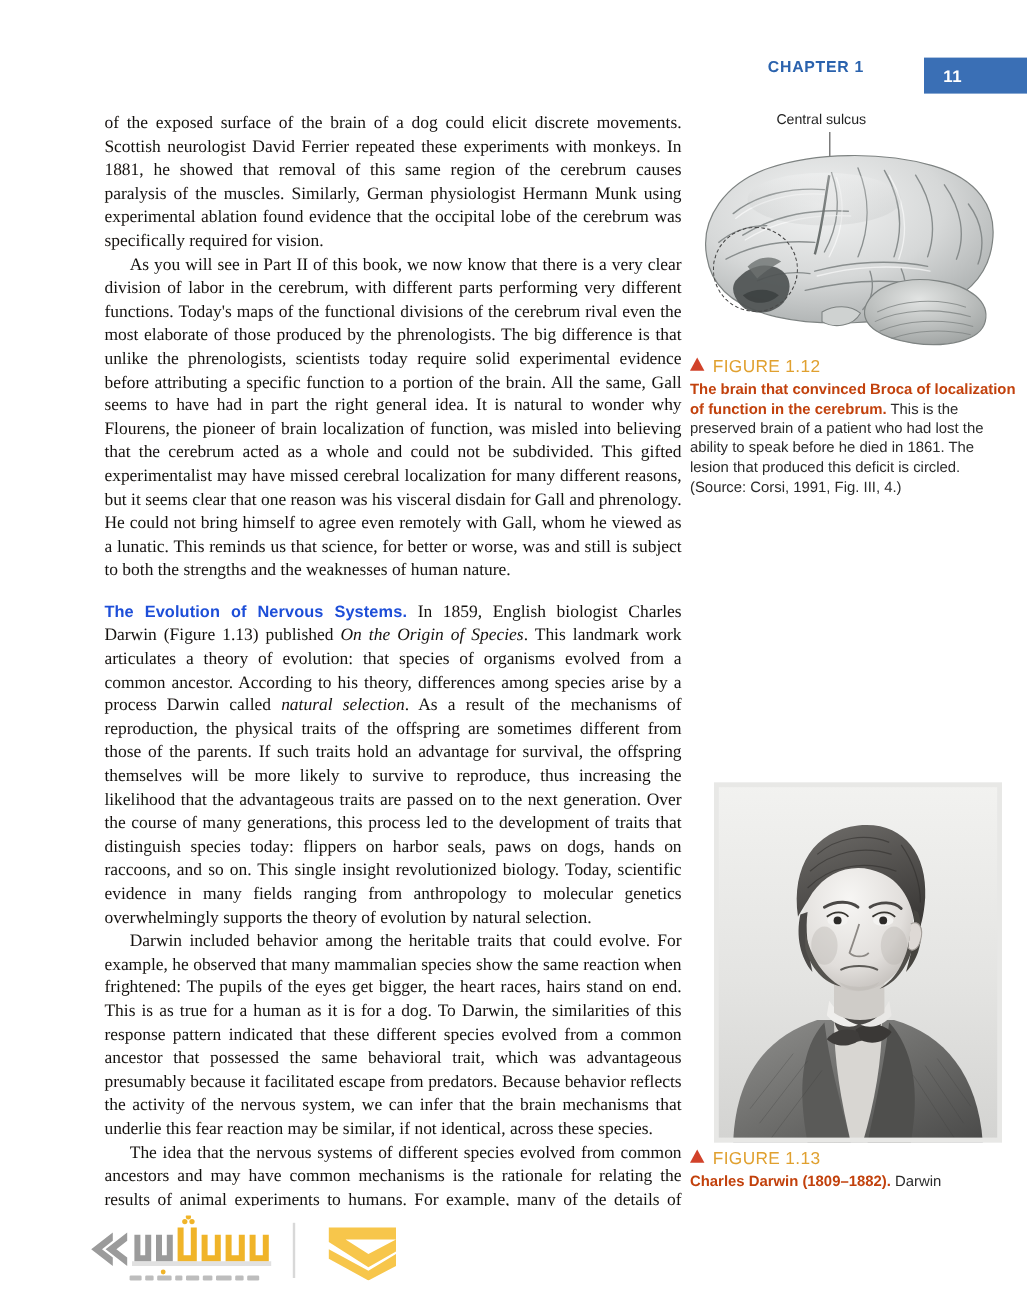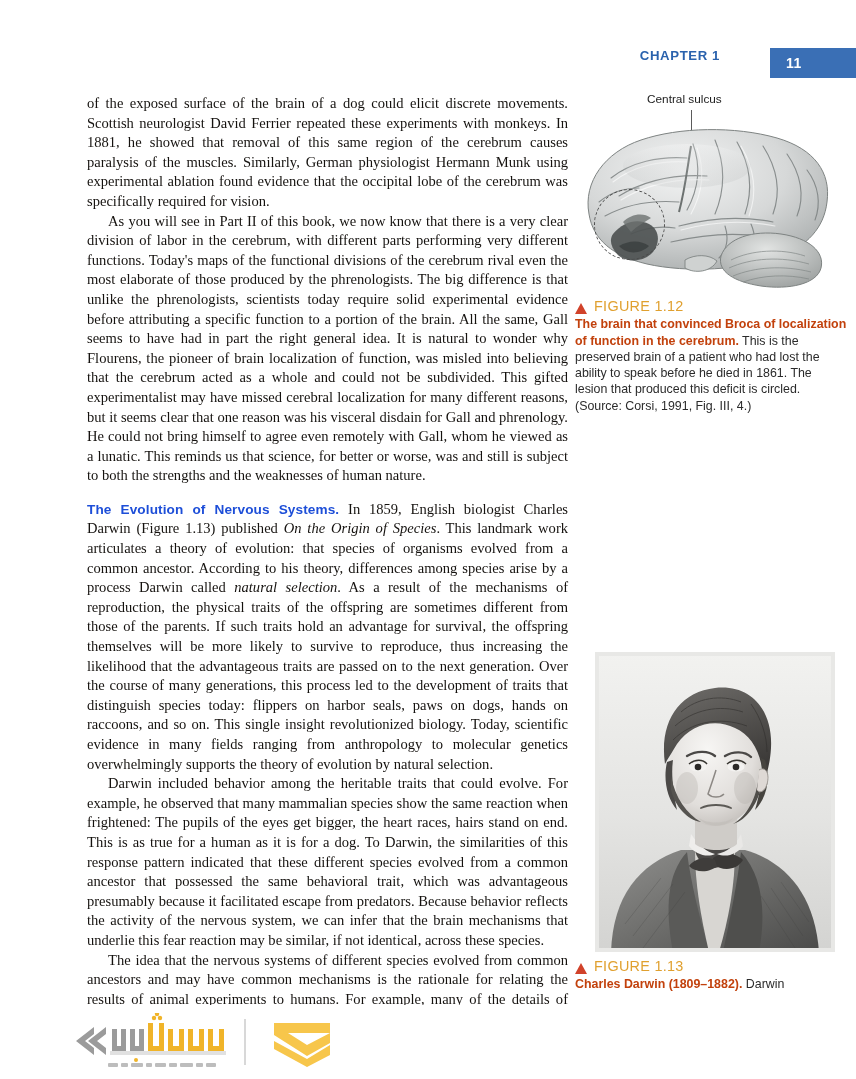--- a/index.html
+++ b/index.html
@@ -110,21 +110,21 @@
 
   .fig-caption {
     font-family: "Liberation Sans", sans-serif;
     font-size: 12.4px;
     line-height: 16.3px;
     color: #2b2b2b;
     margin-top: 6px;
   }
   .fig-label-row {
     display: flex;
-    align-items: flex-end;
+    align-items: flex-start;
     gap: 7px;
     margin-bottom: 2px;
   }
   .tri-icon {
     width: 0; height: 0;
     border-left: 6.5px solid transparent;
     border-right: 6.5px solid transparent;
     border-bottom: 11px solid #d1422a;
   }
   .fig-label {

